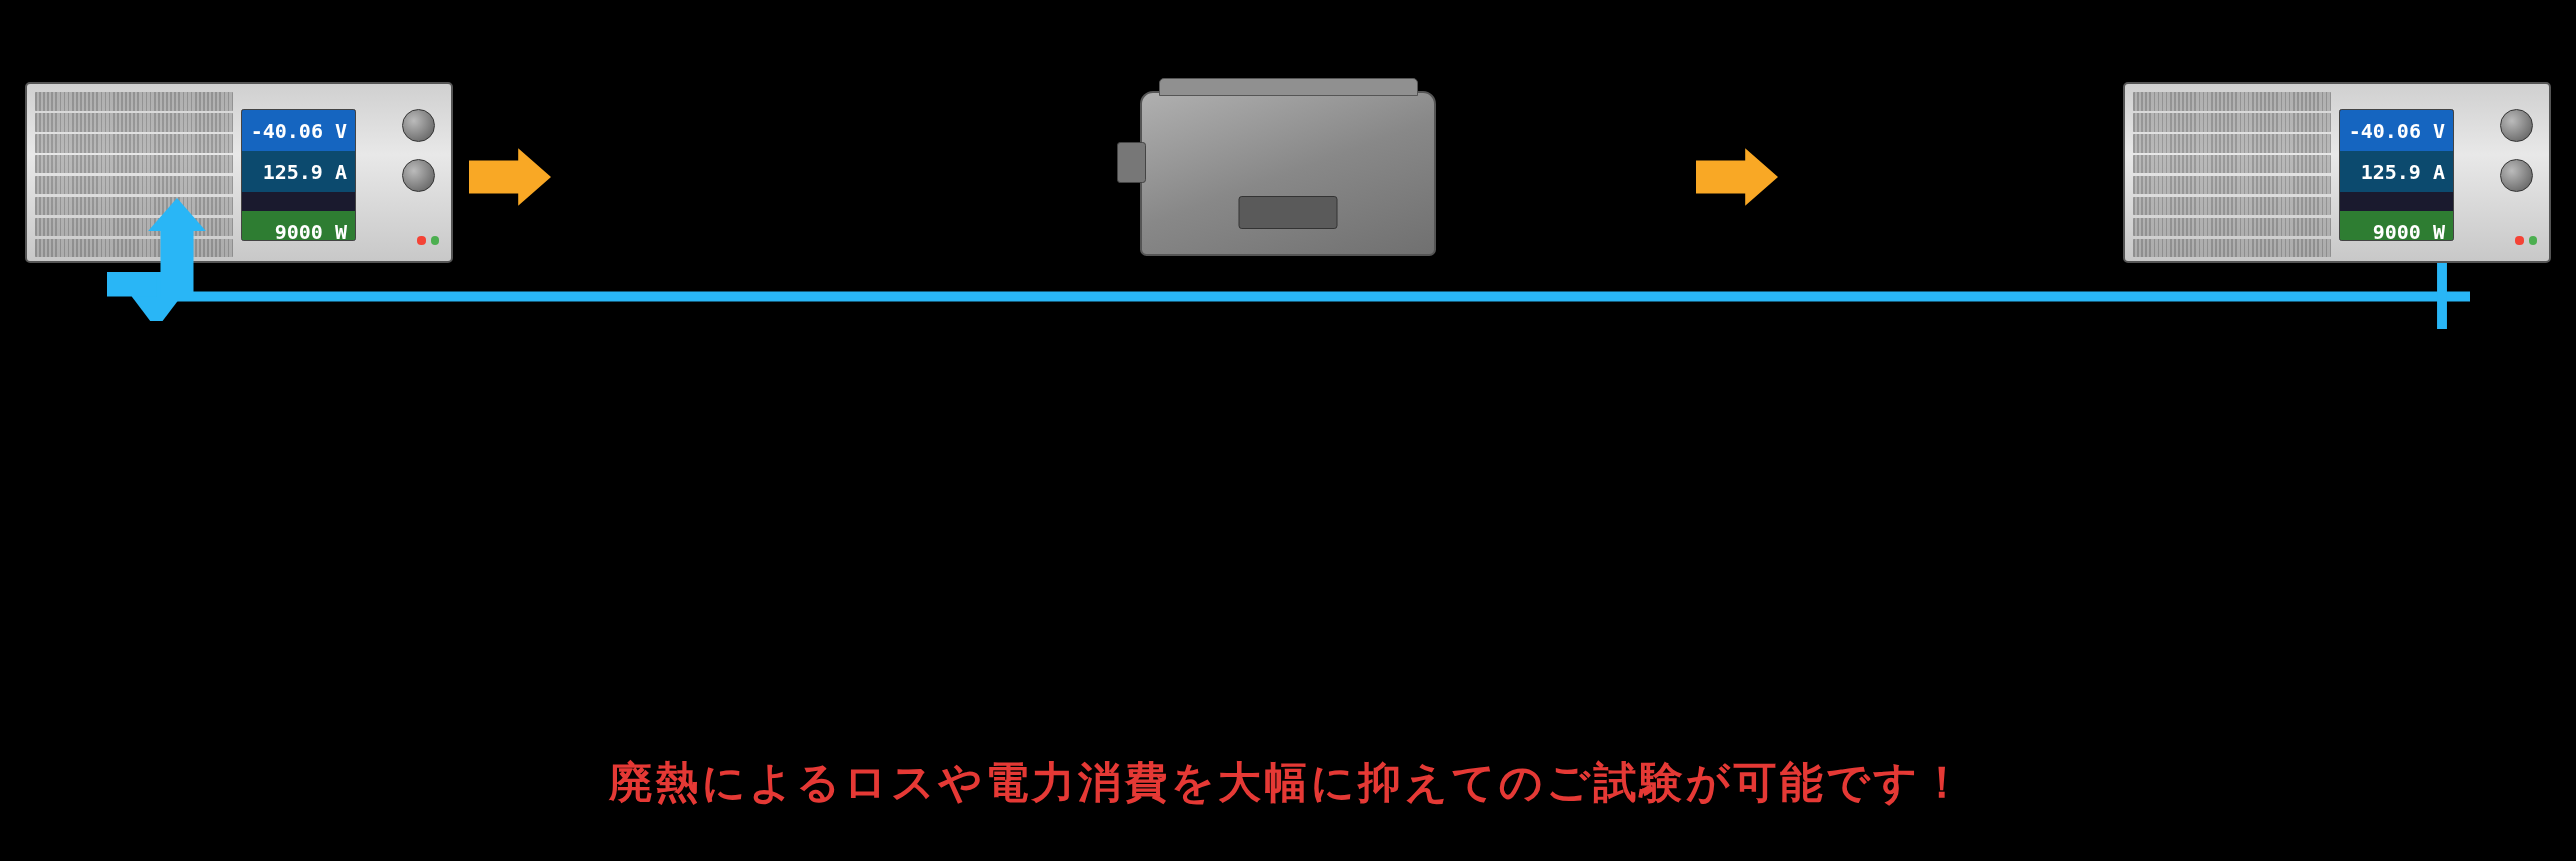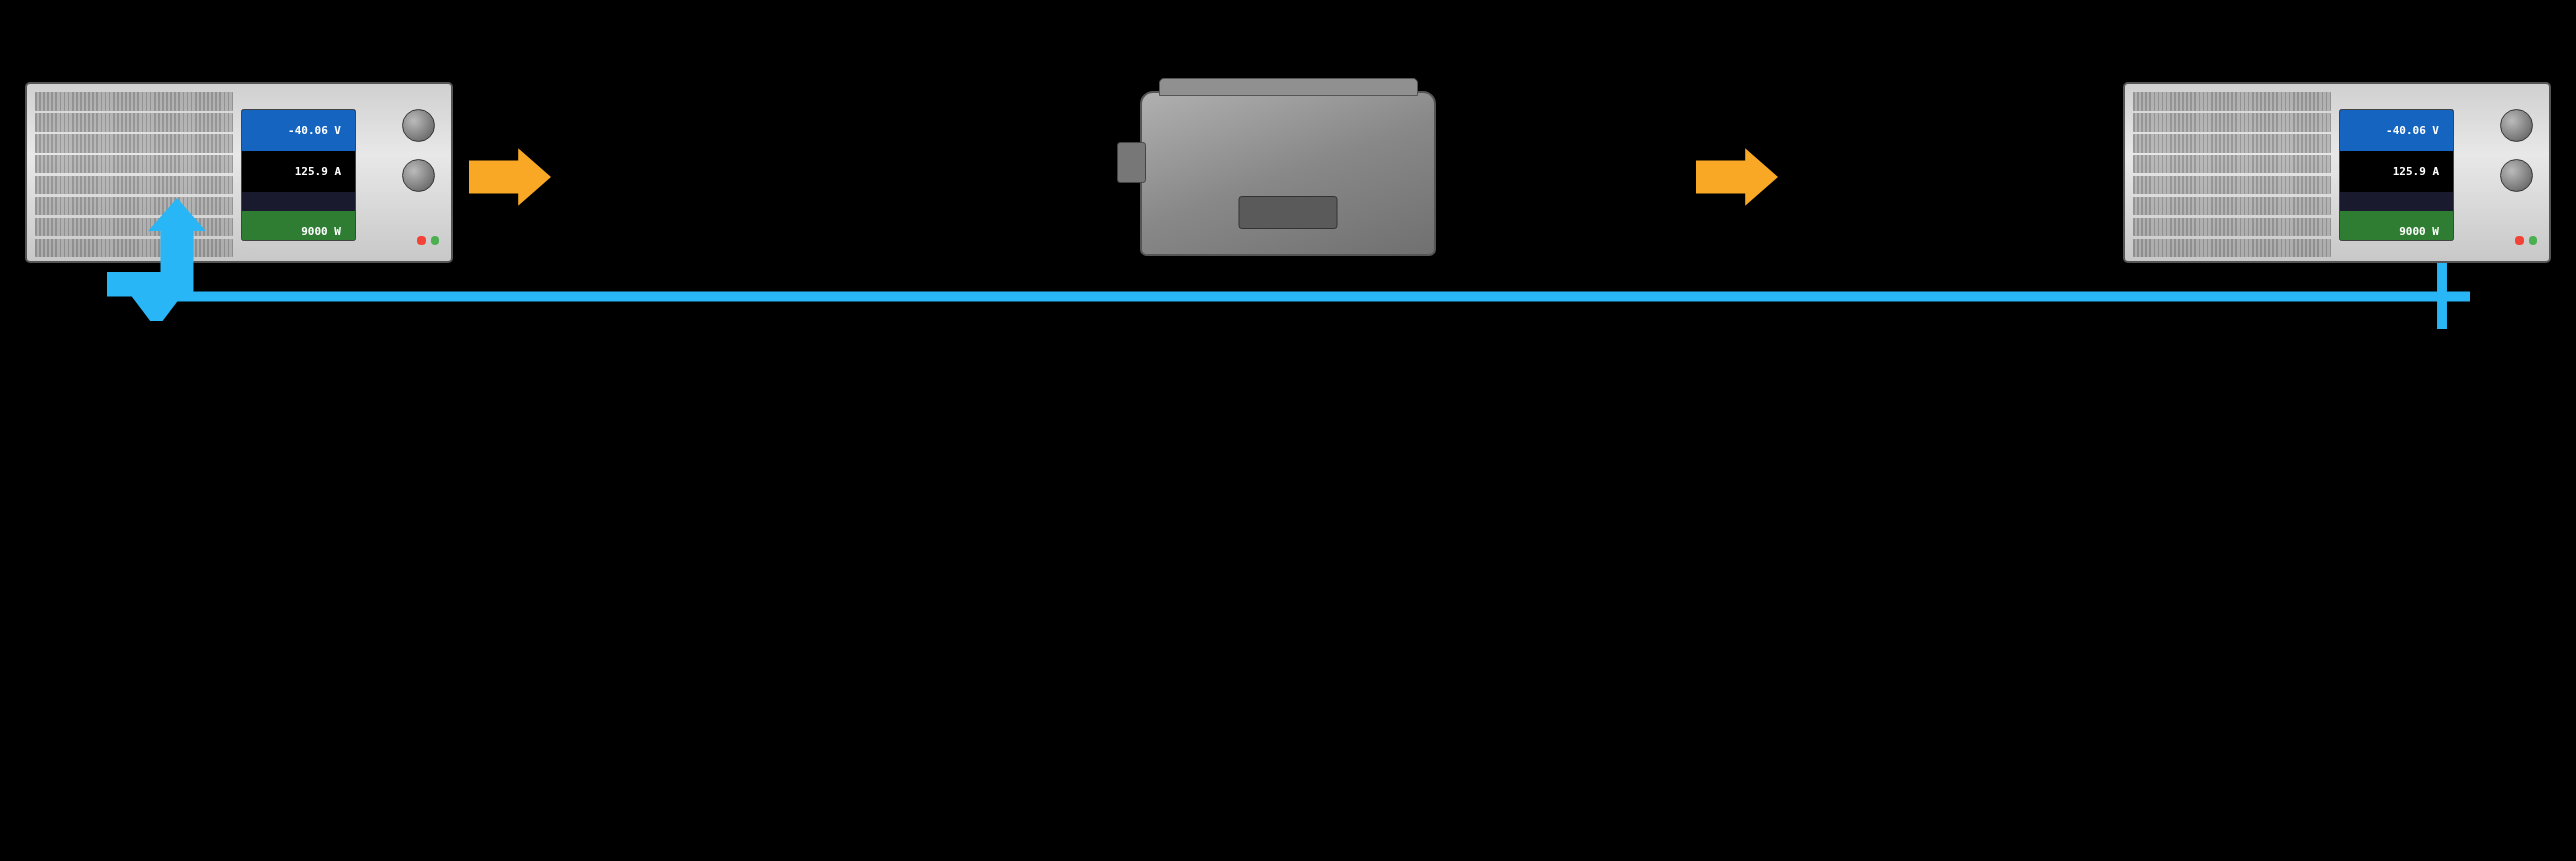--- a/index.html
+++ b/index.html
@@ -60,26 +60,26 @@
       left: 214px; top: 25px;
       width: 115px; height: 132px;
       background: #1a1a2e;
       border: 1.6px solid #444;
       border-radius: 2.5px;
       overflow: hidden;
     }
     .display-row {
       width: 100%; height: 41px;
       display: flex; align-items: center; justify-content: flex-end;
-      padding: 0 14px;
-      font-size: 11px; font-weight: bold; color: #fff;
+      padding: 0 8px;
+      font-size: 20px; font-weight: bold; color: #fff;
       font-family: monospace;
     }
     .display-row.blue { background: #1565c0; }
-    .display-row.red  { background: #000000; }
+    .display-row.red  { background: #0c4a6e; }
     .display-row.green{ background: #2e7d32; margin-top: 19px; }
 
     
     .psu-knobs {
       position: absolute;
       right: 16.5px; top: 25px;
       display: flex; flex-direction: column; gap: 16.5px;
     }
     .knob {
       width: 33px; height: 33px;
@@ -302,15 +302,16 @@
       <polygon points="40,0 5,40 20,40 20,120 60,120 60,40 75,40" fill="#29b6f6" transform="translate(0,0)"></polygon>
     </svg>
   </div>
 
   <div style="position:absolute; left:2437px; top:263px;">
     <svg width="10" height="66" viewBox="0 0 12 80" xmlns="http://www.w3.org/2000/svg">
       <line x1="6" y1="0" x2="6" y2="80" stroke="#29b6f6" stroke-width="12"></line>
     </svg>
   </div>
 
+  <div class="caption">廃熱によるロスや電力消費を大幅に抑えてのご試験が可能です！</div>
 
 </div>
 
 
 </body></html>

